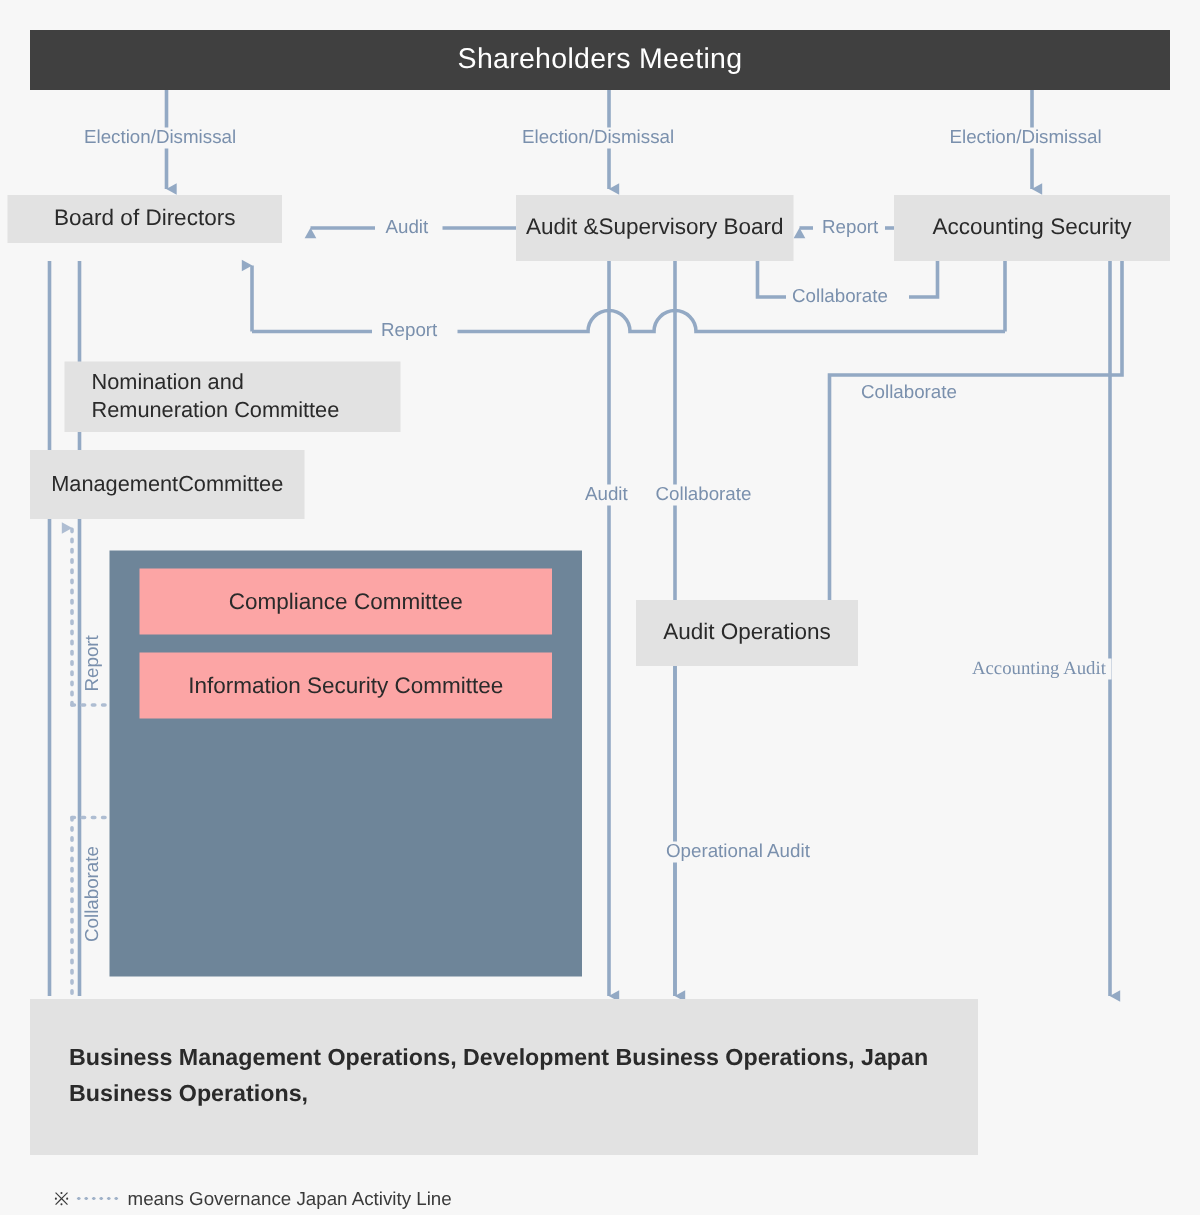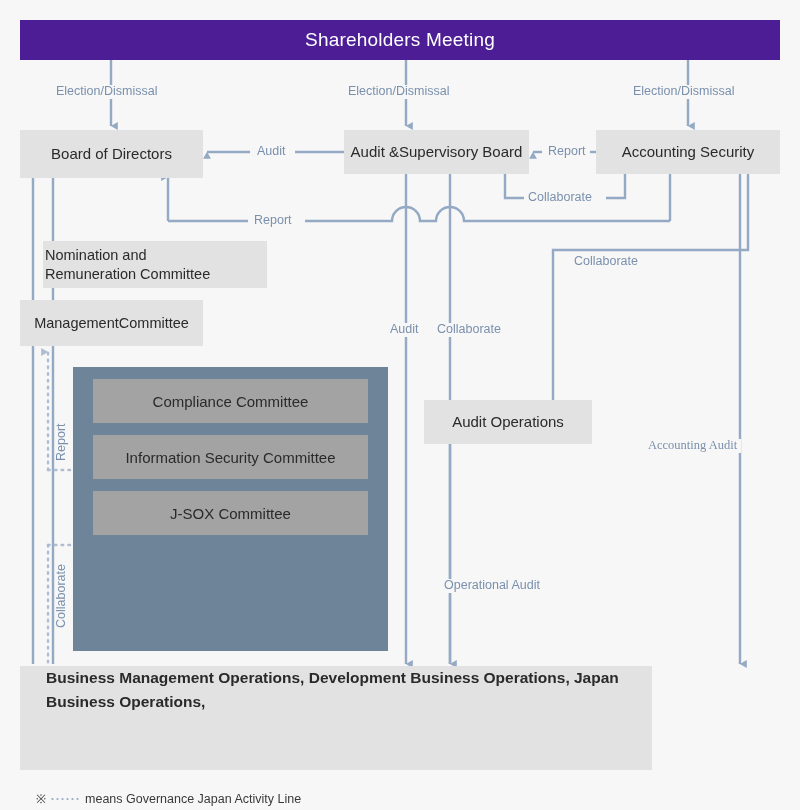--- a/index.html
+++ b/index.html
@@ -32,21 +32,21 @@
   .node {
     position: absolute;
     box-sizing: border-box;
     display: flex;
     align-items: center;
     justify-content: center;
     text-align: center;
     line-height: 1.28;
   }
   .node-top {
-    background: #4c1d95;
+    background: #404040;
     color: #ffffff;
     font-size: 19px;
     letter-spacing: .2px;
   }
   .node-grey {
     background: #e2e2e2;
     color: #2a2a2a;
     font-size: 15px;
   }
   .node-grey.small {
@@ -58,38 +58,38 @@
     font-size: 15.5px;
     font-weight: bold;
     justify-content: flex-start;
     text-align: left;
     padding: 0 26px;
     line-height: 1.55;
   }
   .node-left-align {
     justify-content: flex-start;
     text-align: left;
-    padding-left: 2px;
+    padding-left: 18px;
   }
   
   .gov-panel {
     position: absolute;
     background: #6e8599;
     box-sizing: border-box;
     padding: 12px 20px 16px 20px;
   }
   .gov-title {
     color: #ffffff;
     font-size: 14.5px;
     text-align: center;
     line-height: 1.3;
     margin-bottom: 10px;
   }
   .gov-item {
-    background: #a3a3a3;
+    background: #fca5a5;
     color: #2a2a2a;
     font-size: 15px;
     text-align: right;
     height: 44px;
     display: flex;
     align-items: center;
     justify-content: center;
     margin-bottom: 12px;
   }
   .gov-item:last-child { margin-bottom: 0; }
@@ -199,21 +199,21 @@
 
       <line x1="48" y1="545" x2="76" y2="545"></line>
       <line x1="48" y1="545" x2="48" y2="666"></line>
     </g>
   </svg>
 
   <div class="node node-top" style="left:20px; top:20px; width:760px; height:40px;">
     <span>Shareholders Meeting</span>
   </div>
 
-  <div class="node node-grey" style="left:20px; top:130px; width:183px; height:48px;">
+  <div class="node node-grey" style="left:5px; top:130px; width:183px; height:32px;">
     <span>Board of Directors</span>
   </div>
 
   <div class="node node-grey" style="left:344px; top:130px; width:185px; height:44px; ">
     <span>Audit &amp;</span>
     <span>Supervisory Board</span>
   </div>
 
   <div class="node node-grey" style="left:596px; top:130px; width:184px; height:44px;">
     <span>Accounting Security</span>
@@ -222,58 +222,55 @@
   <div class="node node-grey small node-left-align" style="left:43px; top:241px; width:224px; height:47px; flex-direction:column; align-items:flex-start; justify-content:center;">
     <span>Nomination and</span>
     <span>Remuneration Committee</span>
   </div>
 
   <div class="node node-grey small" style="left:20px; top:300px; width:183px; height:46px; flex-direction:row;">
     <span>Management</span>
     <span>Committee</span>
   </div>
 
-  <div class="node node-grey" style="left:424px; top:400px; width:168px; height:44px;">
+  <div class="node node-grey" style="left:424px; top:400px; width:148px; height:44px;">
     <span>Audit Operations</span>
   </div>
 
   <div class="gov-panel" style="left:73px; top:367px; width:315px; height:284px;">
     <div class="gov-item">
       <span>Compliance Committee</span>
     </div>
     <div class="gov-item">
       <span>Information Security Committee</span>
     </div>
-    <div class="gov-item">
-      <span>J-SOX Committee</span>
-    </div>
-  </div>
-
-  <div class="node node-bottom" style="left:20px; top:666px; width:632px; height:104px; flex-direction:column; justify-content:space-between; align-items:flex-start;">
+  </div>
+
+  <div class="node node-bottom" style="left:20px; top:666px; width:632px; height:104px; flex-direction:column; justify-content:center; align-items:flex-start;">
     <span>Business Management Operations, Development Business Operations, Japan Business Operations,</span>
   </div>
 
   <div class="elabel" style="left:52px; top:85px;">Election/Dismissal</div>
   <div class="elabel" style="left:344px; top:85px;">Election/Dismissal</div>
   <div class="elabel" style="left:629px; top:85px;">Election/Dismissal</div>
 
   <div class="elabel" style="left:253px; top:145px;">Audit</div>
   <div class="elabel" style="left:544px; top:145px;">Report</div>
 
   <div class="elabel" style="left:524px; top:191px;">Collaborate</div>
 
   <div class="elabel" style="left:250px; top:214px;">Report</div>
 
   <div class="elabel" style="left:570px; top:255px;">Collaborate</div>
 
   <div class="elabel" style="left:386px; top:323px;">Audit</div>
   <div class="elabel" style="left:433px; top:323px;">Collaborate</div>
 
   <div class="elabel" style="left:644px; top:439px;font-family:Liberation Serif, serif;">Accounting Audit</div>
-  <div class="elabel" style="left:440px; top:561px;margin-top:18px;">Operational Audit</div>
+  <div class="elabel" style="left:440px; top:561px;">Operational Audit</div>
 
   <div class="elabel vert" style="left:55px; top:465px;">Report</div>
   <div class="elabel vert" style="left:55px; top:632px;">Collaborate</div>
 
   <div class="footnote" style="left:36px; top:790px;">
     <span class="mark">※</span>
     <span class="dots"></span>
     <span>means Governance Japan Activity Line</span>
   </div>
 

